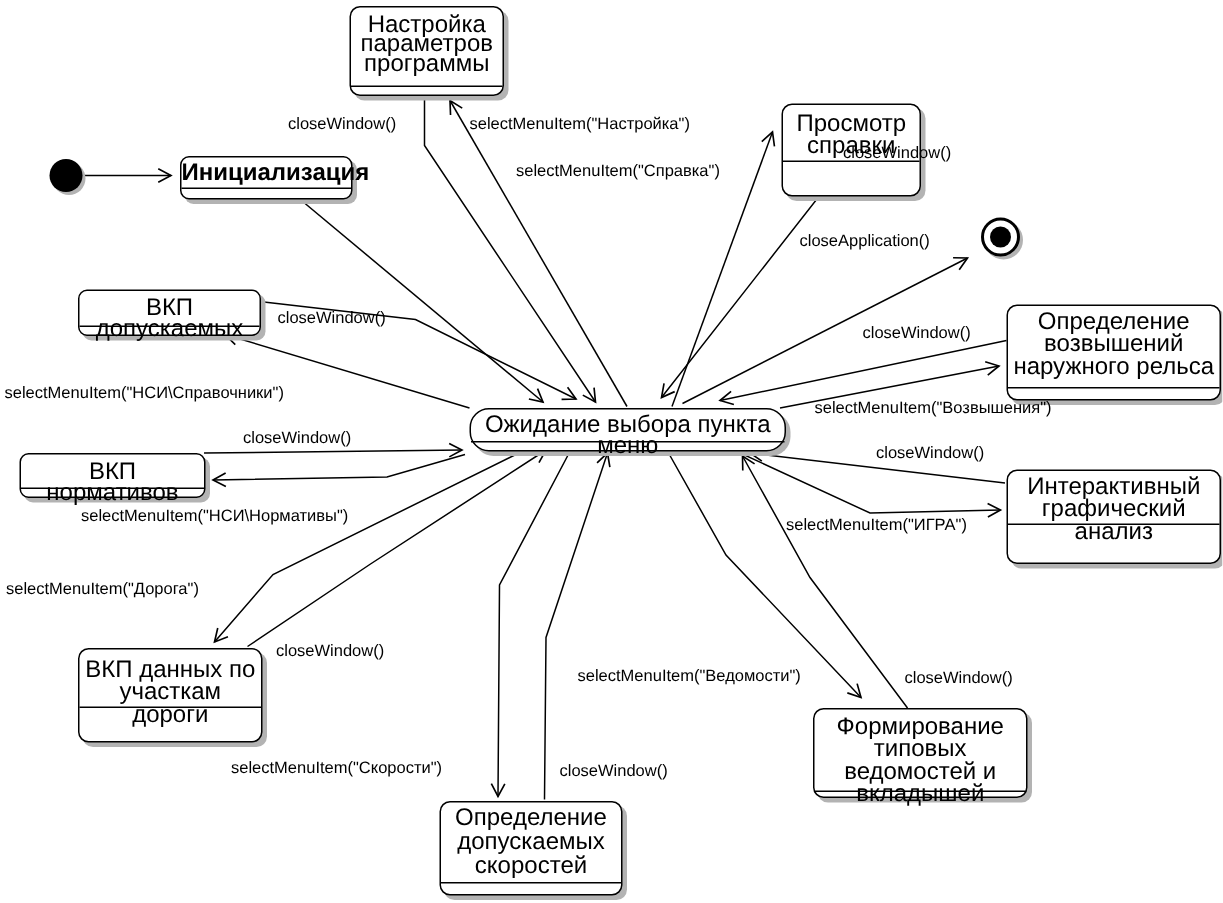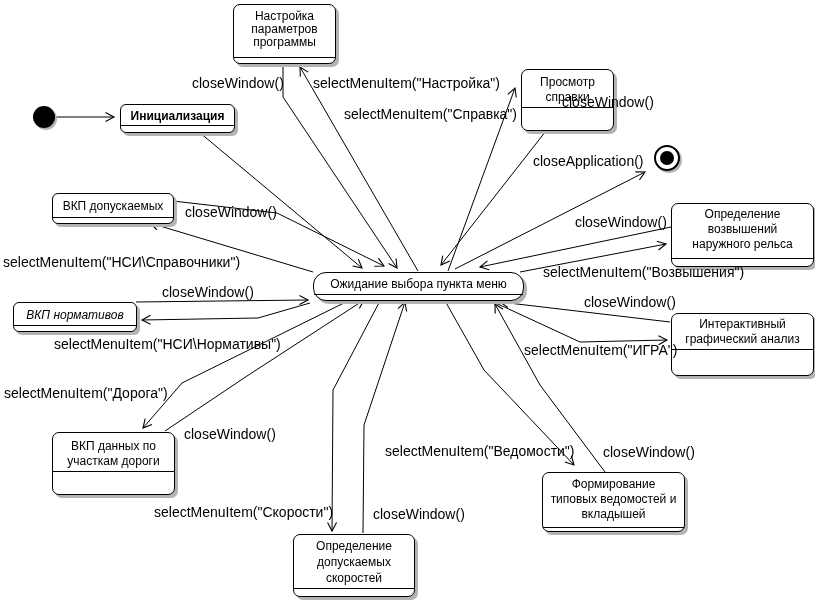--- a/index.html
+++ b/index.html
@@ -1,23 +1,23 @@
 <!DOCTYPE html>
 <html><head>
 <meta charset="utf-8">
 <style>
   html,body{margin:0;padding:0;background:#ffffff;}
   .canvas{position:relative;width:815px;height:602px;background:#ffffff;overflow:hidden;
           font-family:"Liberation Sans","DejaVu Sans",sans-serif;}
   svg.lines{position:absolute;left:0;top:0;width:815px;height:602px;}
   .state{position:absolute;background:#ffffff;border:1px solid #000;border-radius:7px;
          box-shadow:3px 3px 0 #b3b3b3;text-align:center;color:#000;}
-  .state-name{white-space:pre-line;font-size:12px;line-height:14px;}
+  .state-name{white-space:pre-line;font-size:16px;line-height:14px;}
   .state-divider{position:absolute;left:0;right:0;border-top:1px solid #000;}
-  .tlabel{position:absolute;font-size:14px;line-height:12px;white-space:nowrap;color:#000;}
+  .tlabel{position:absolute;font-size:11px;line-height:12px;white-space:nowrap;color:#000;}
   .init-state{position:absolute;width:22px;height:22px;background:#000;border-radius:50%;
               box-shadow:2px 2px 0 #b3b3b3;}
   .final-state{position:absolute;width:22px;height:22px;background:#fff;border:2px solid #000;
                border-radius:50%;box-shadow:2px 2px 0 #b3b3b3;}
   .final-dot{position:absolute;left:4px;top:4px;width:14px;height:14px;background:#000;border-radius:50%;}
 </style>
 </head>
 <body>
 
 <div class="canvas">
@@ -74,21 +74,21 @@
   <div class="state" style="left:120px;top:104px;width:113px;height:27px;border-radius:6px;font-weight:bold;">
     <div class="state-name" style="padding-top:4px;">Инициализация</div>
     <div class="state-divider" style="top:20px;"></div>
   </div>
 
   <div class="state" style="left:52px;top:193px;width:120px;height:29px;border-radius:6px;">
     <div class="state-name" style="padding-top:5px;">ВКП допускаемых</div>
     <div class="state-divider" style="top:23px;"></div>
   </div>
 
-  <div class="state" style="left:13px;top:302px;width:122px;height:28px;border-radius:6px;font-style:italic;">
+  <div class="state" style="left:13px;top:302px;width:122px;height:28px;border-radius:6px;">
     <div class="state-name" style="padding-top:5px;">ВКП нормативов</div>
     <div class="state-divider" style="top:22px;"></div>
   </div>
 
   <div class="state" style="left:313px;top:272px;width:209px;height:27px;border-radius:13px;">
     <div class="state-name" style="padding-top:4px;">Ожидание выбора пункта меню</div>
     <div class="state-divider" style="top:21px;"></div>
   </div>
 
   <div class="state" style="left:52px;top:432px;width:121px;height:61px;">

